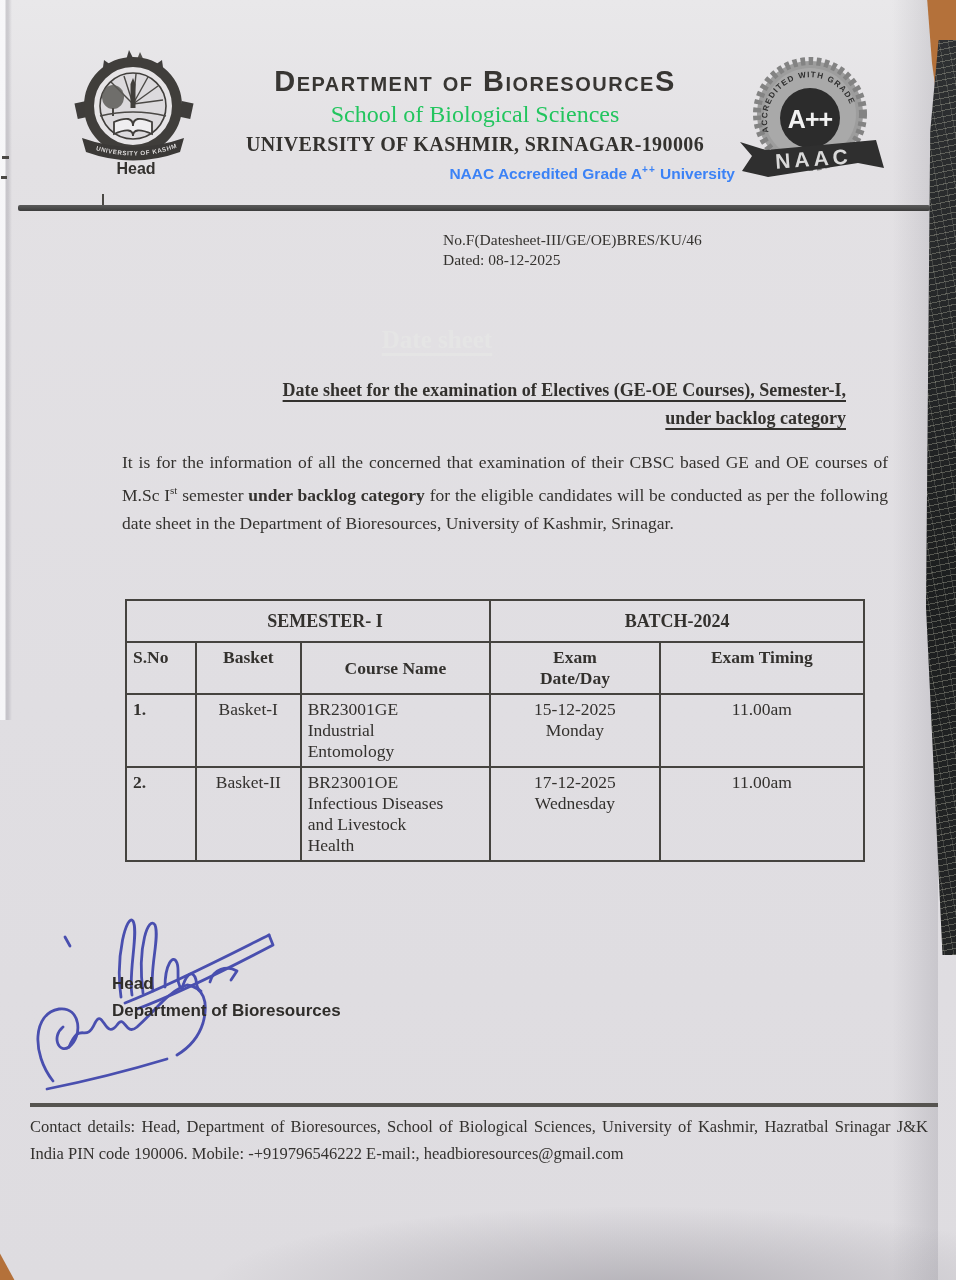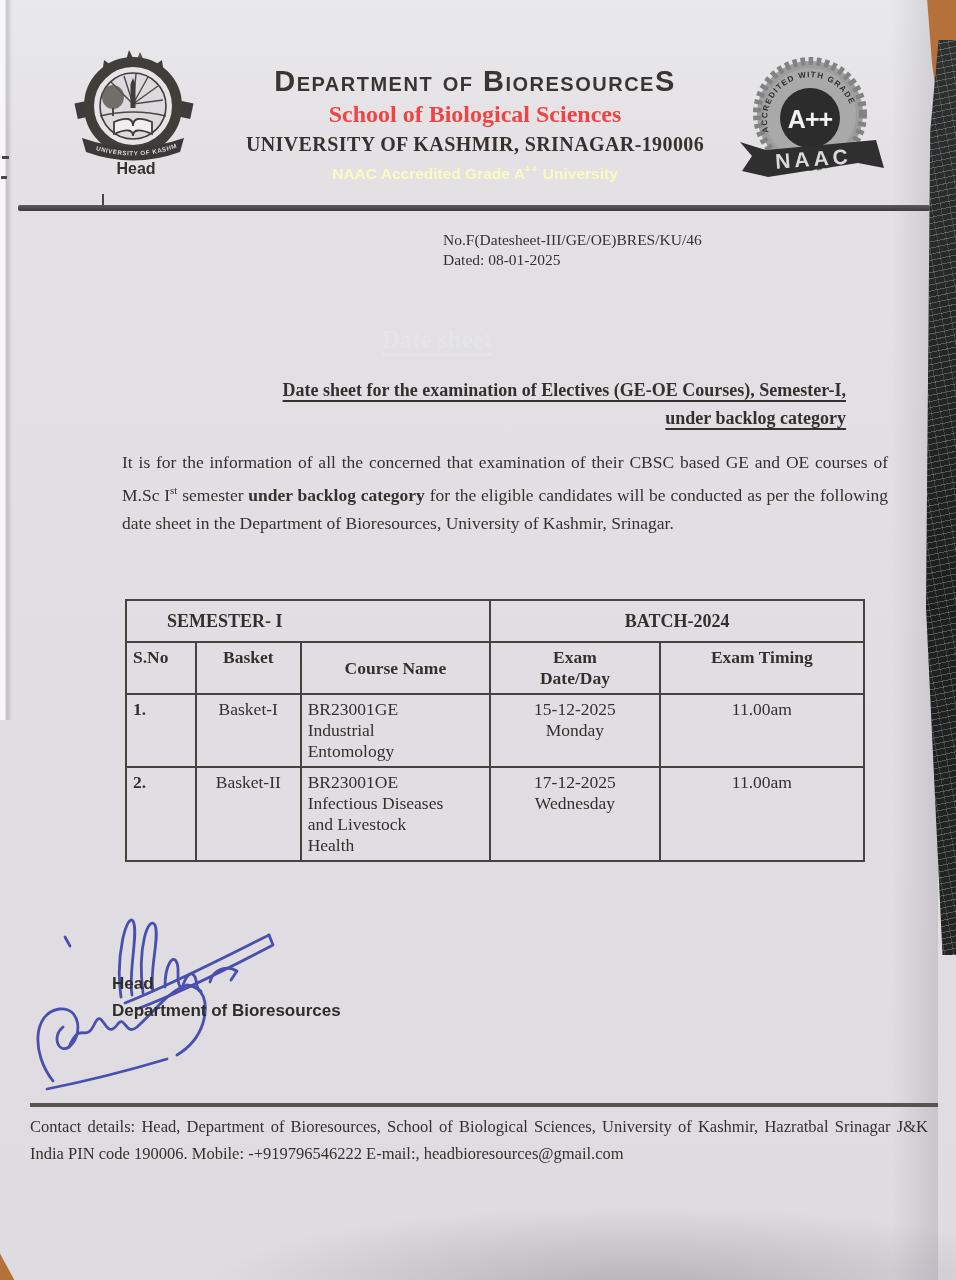--- a/index.html
+++ b/index.html
@@ -26,24 +26,24 @@
       repeating-linear-gradient(168deg, rgba(214,214,190,.30) 0 1px, rgba(214,214,190,0) 1px 6px),
       repeating-linear-gradient(80deg, rgba(200,200,185,.18) 0 1px, rgba(200,200,185,0) 1px 9px),
       linear-gradient(180deg,#2e3032,#1c1e1f 60%,#232526);
     clip-path:polygon(42% 0,100% 0,100% 100%,55% 100%,0 62%,14% 10%);}
   .stray-mark{position:absolute;background:#4a4845;}
 
   
   .center-head{position:absolute;left:215px;top:64px;width:520px;text-align:center;}
   .dept-line{font-family:"Liberation Sans","DejaVu Sans",sans-serif;font-weight:700;
     font-variant:small-caps;font-size:29px;letter-spacing:1.5px;color:#383633;line-height:34px;}
-  .school-line{font-size:24px;font-weight:700;line-height:32px;color:#ef4444;}
+  .school-line{font-size:24px;font-weight:400;line-height:32px;color:#22c55e;}
   .univ-line{font-size:20px;font-weight:700;letter-spacing:.4px;line-height:28px;color:#34322f;}
   .naac-line{font-family:"Liberation Sans","DejaVu Sans",sans-serif;font-weight:700;
-    font-size:15.5px;line-height:24px;color:#fef9c3;}
+    font-size:15.5px;line-height:24px;color:#3b82f6;text-align:right;}
   .naac-line sup{font-size:10px;letter-spacing:1px;}
   .logo-wrap{position:absolute;left:66px;top:48px;width:140px;height:118px;}
   .logo-caption{position:absolute;left:66px;top:160px;width:140px;text-align:center;
     font-family:"Liberation Sans","DejaVu Sans",sans-serif;font-weight:700;font-size:16px;color:#34322f;}
   .badge-wrap{position:absolute;left:736px;top:50px;width:152px;height:142px;}
   .head-rule{position:absolute;left:18px;top:205px;width:912px;height:6px;
     background:linear-gradient(180deg,#5a5a5a,#3c3c3c);border-radius:2px;}
 
   
   .ref-block{position:absolute;left:443px;top:230px;font-size:15.5px;line-height:20px;color:#34322f;}
@@ -60,21 +60,21 @@
   .body-par{position:absolute;left:122px;top:448px;width:766px;font-size:17.5px;
     line-height:28px;text-align:justify;color:#34322f;}
   .body-par sup{font-size:11px;}
   .body-par .b{font-weight:700;}
 
   
   table.sheet{position:absolute;left:125px;top:599px;width:740px;border-collapse:collapse;
     font-size:17.5px;color:#33312e;}
   table.sheet td,table.sheet th{border:2px solid #45433f;padding:4px 6px;vertical-align:top;}
   .row-span td{font-weight:700;font-size:18px;}
-  td.no-r{border-right:none;} td.no-l{border-left:none;margin-left:20px;}
+  td.no-r{border-right:none;text-align:center;} td.no-l{border-left:none;margin-left:20px;}
   th{font-weight:700;}
   .pre{white-space:pre-line;}
   .cell-center{text-align:center;}
   .cell-left{text-align:left;padding-left:8px;}
   .code{font-weight:400;display:block;}
   .cname{display:block;white-space:pre-line;}
   td.course-cell{padding-left:16px;}
   .h1r{height:42px;} .h2r{height:48px;} .h3r{height:70px;} .h4r{height:88px;}
 
   
@@ -160,21 +160,21 @@
       <text x="74" y="78" text-anchor="middle" font-family="Liberation Sans, DejaVu Sans, sans-serif" font-size="25" font-weight="700" fill="#f2f2f2" letter-spacing="-1" data-name="badge-grade-text">A++</text>
       <path d="M 4 92 L 30 100 L 140 90 L 148 118 L 122 113 L 32 127 L 6 121 L 16 106 Z" fill="#2f2f2f"></path>
       <text x="78" y="116" text-anchor="middle" font-family="Liberation Sans, DejaVu Sans, sans-serif" font-size="21" font-weight="700" fill="#d9d9d9" letter-spacing="4" transform="rotate(-4 78 116)" data-name="badge-ribbon-text">NAAC</text>
     </svg>
   </div>
 
   <div class="head-rule" data-name="header-rule"></div>
 
   <div class="ref-block" data-name="reference-block">
     <div data-name="reference-number">No.F(Datesheet-III/GE/OE)BRES/KU/46</div>
-    <div data-name="reference-date">Dated: 08-01-2025</div>
+    <div data-name="reference-date">Dated: 08-12-2025</div>
   </div>
 
   <div class="doc-title" data-name="document-title">
     <span data-name="document-title-text">Date sheet</span>
   </div>
   <div class="doc-subtitle" data-name="document-subtitle">
     <div><span data-name="subtitle-line1">Date sheet for the examination of Electives (GE-OE Courses), Semester-I,</span></div>
     <div><span data-name="subtitle-line2">under backlog category</span></div>
   </div>
 

